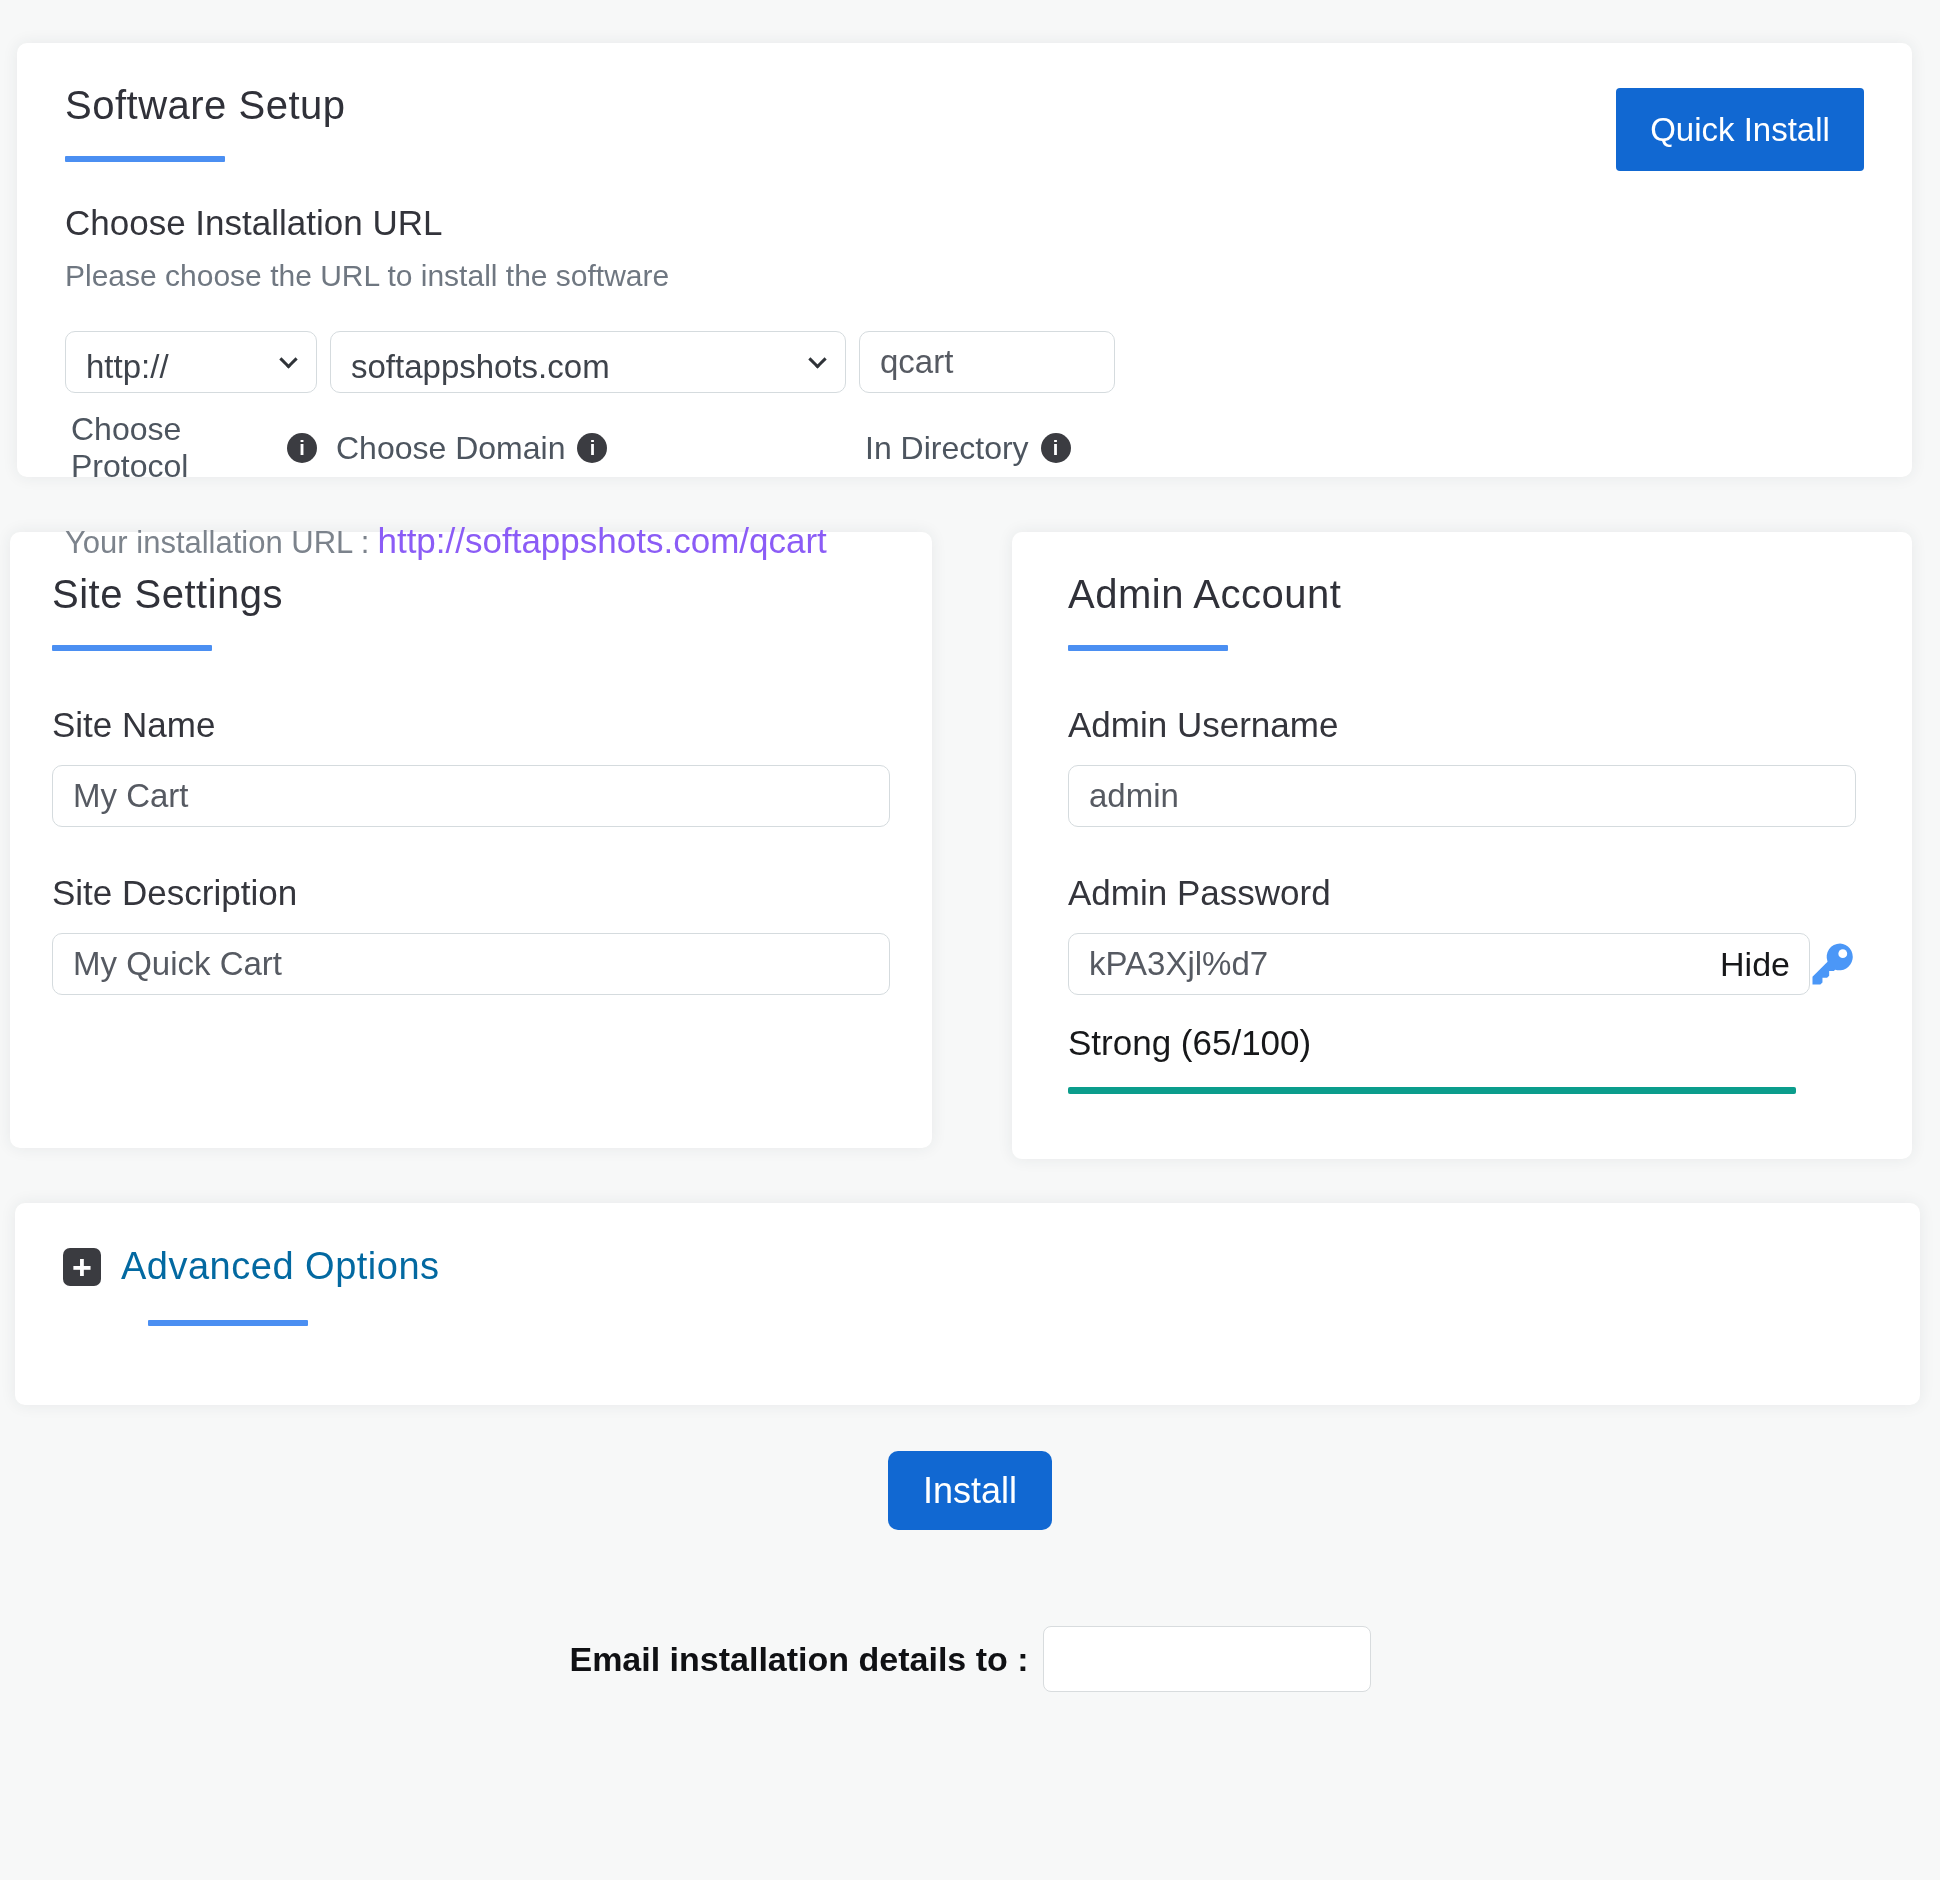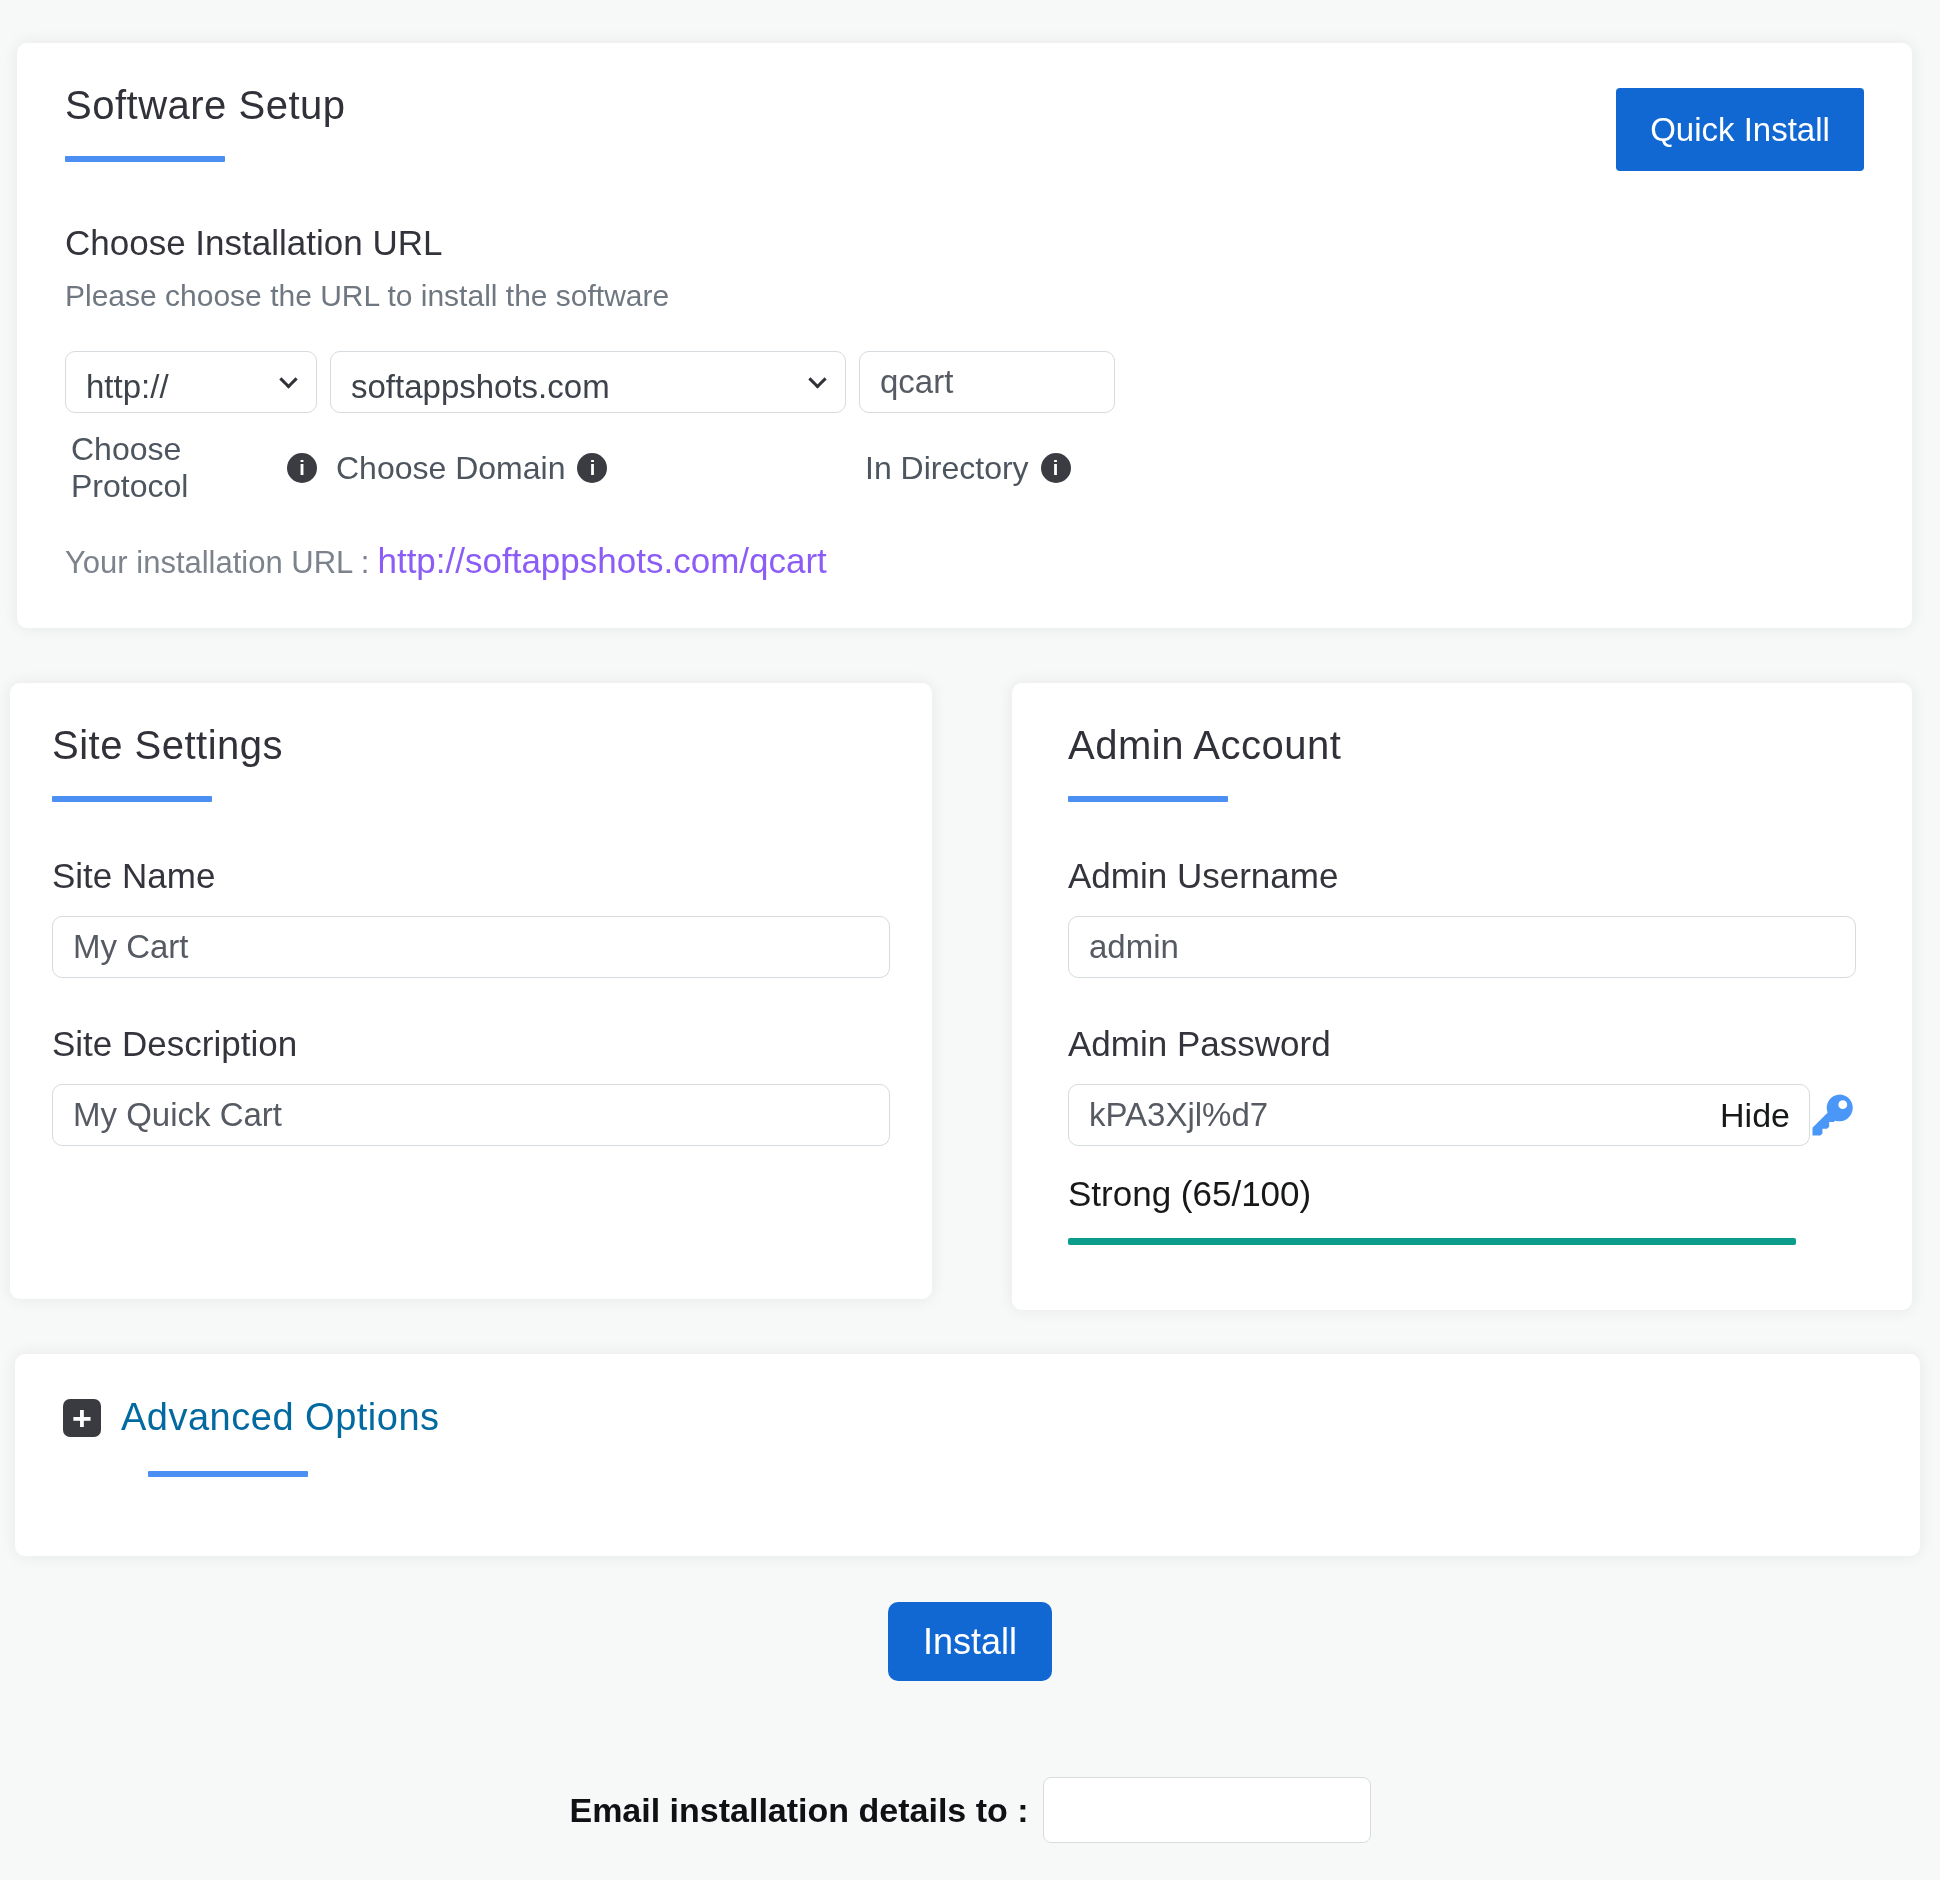--- a/index.html
+++ b/index.html
@@ -12,39 +12,39 @@
     overflow: hidden;
   }
   .card {
     background: #ffffff;
     border-radius: 10px;
     box-shadow: 0 0 16px rgba(40,50,60,0.08);
   }
   
   .top-card {
     margin: 43px 28px 0 17px;
-    height: 585px;
+    height: 434px;
     padding: 40px 48px;
     position: relative;
   }
   .top-head { display: flex; justify-content: space-between; align-items: flex-start; }
   h1.section-title {
     font-size: 40px; font-weight: 500; color: #303139; letter-spacing: 0.5px;
   }
   .accent-underline {
     width: 160px; height: 6px; background: #4b8ff2; margin-top: 28px; border-radius: 1px;
   }
   .btn {
     background: #1168d2; color: #ffffff; border: none; cursor: pointer;
     font-family: "Liberation Sans", sans-serif;
   }
   .quick-install-btn {
     width: 248px; height: 83px; font-size: 33px; border-radius: 4px; margin-top: 5px;
   }
-  .sub-title { margin-top: 52px; font-size: 35px; font-weight: 500; color: #33343b; }
+  .sub-title { margin-top: 32px; font-size: 35px; font-weight: 500; color: #33343b; }
   .sub-desc { margin-top: 16px; font-size: 30px; color: #6f7781; }
   .url-fields { margin-top: 38px; display: flex; gap: 13px; align-items: center; }
   .select-wrap { position: relative; }
   select.field {
     appearance: none; -webkit-appearance: none;
     border: 1px solid #d5dbde; border-radius: 10px; background: #fff;
     height: 62px; font-size: 33px; color: #3e434b; padding: 8px 50px 0 20px;
     font-family: "Liberation Sans", sans-serif; width: 100%;
   }
   .chevron {

